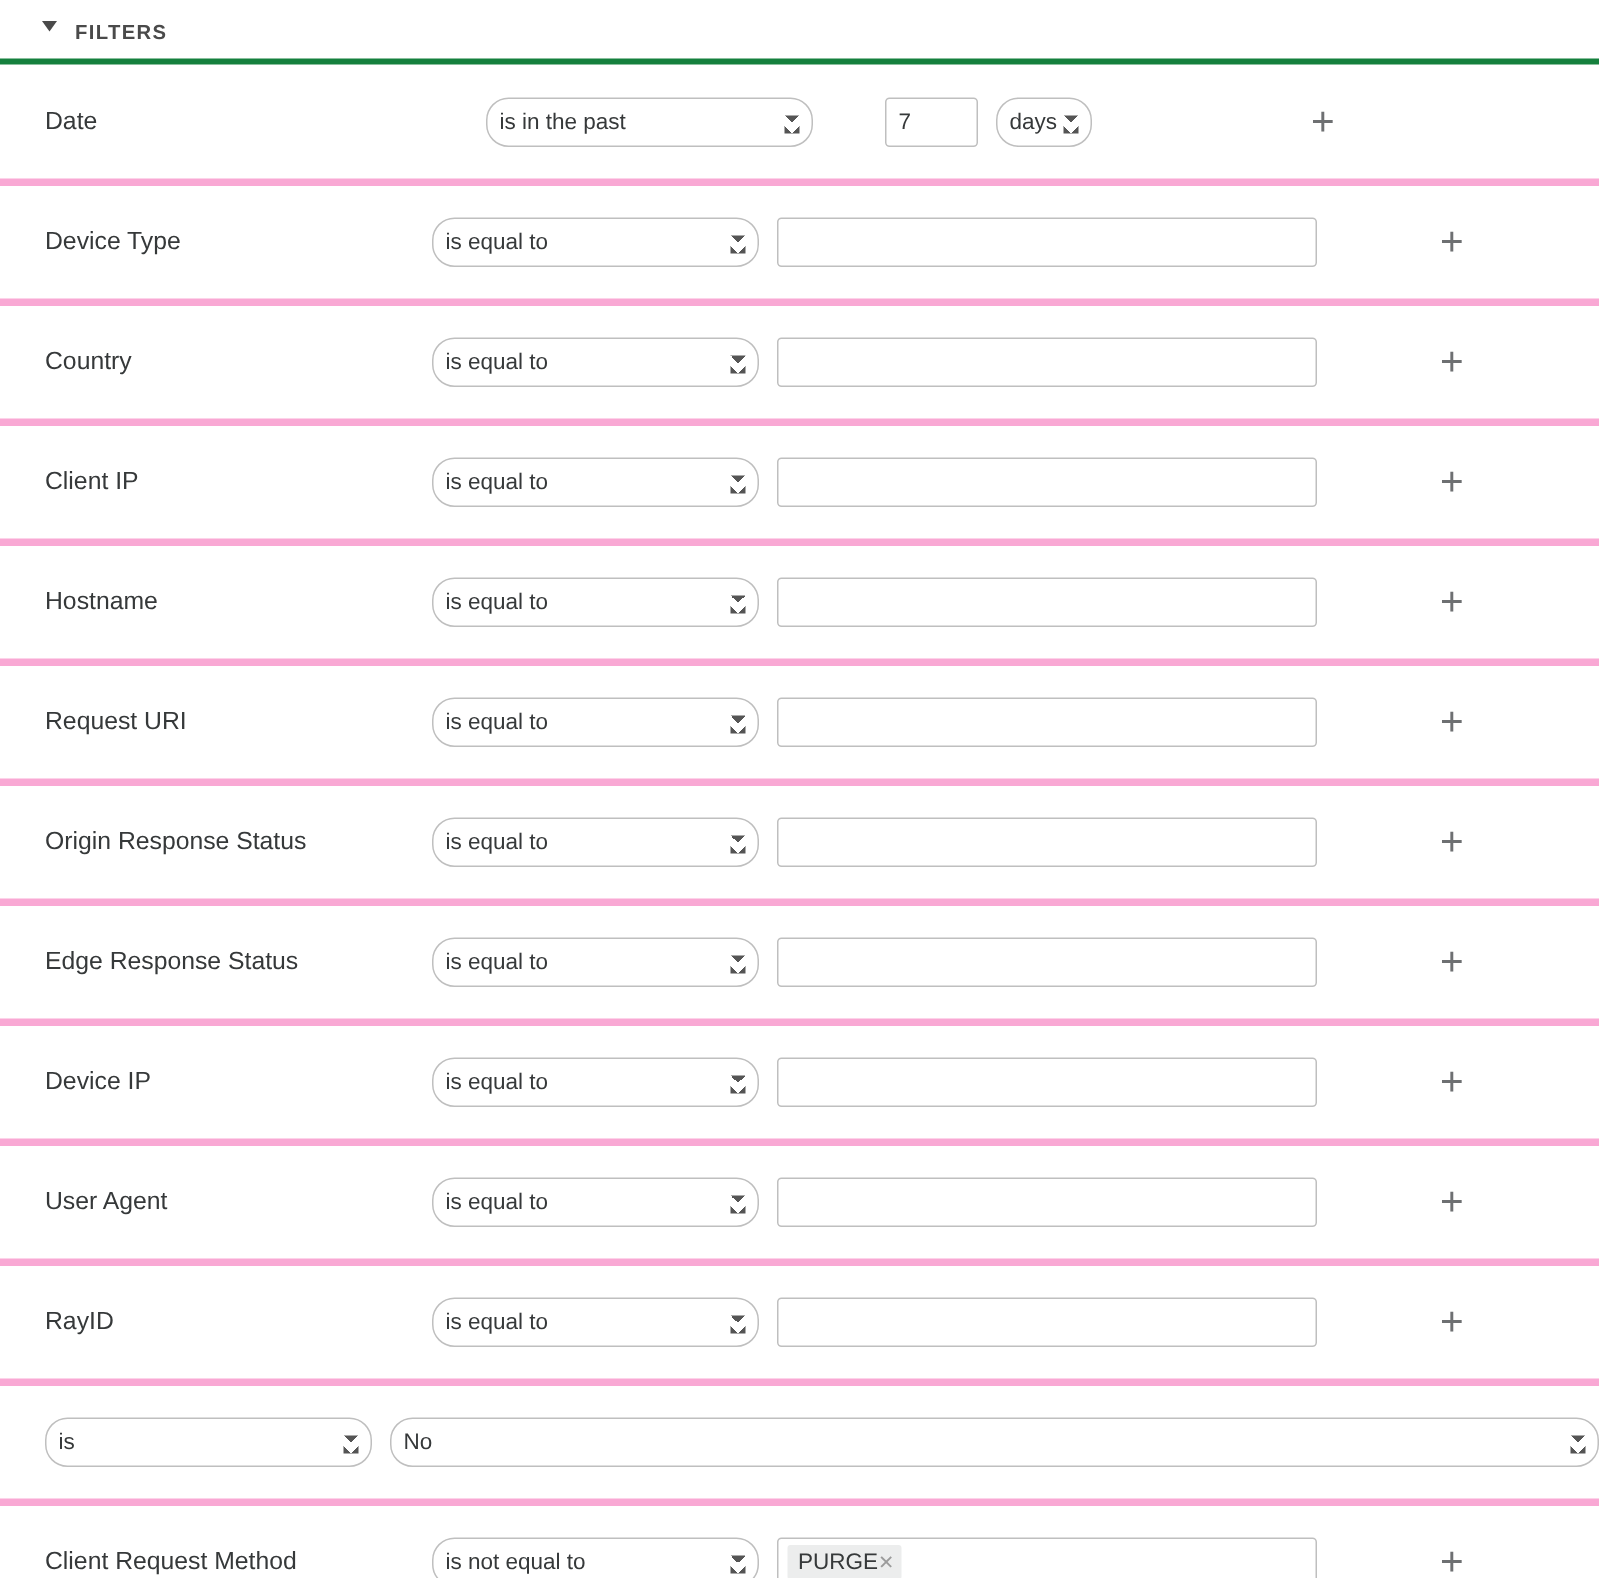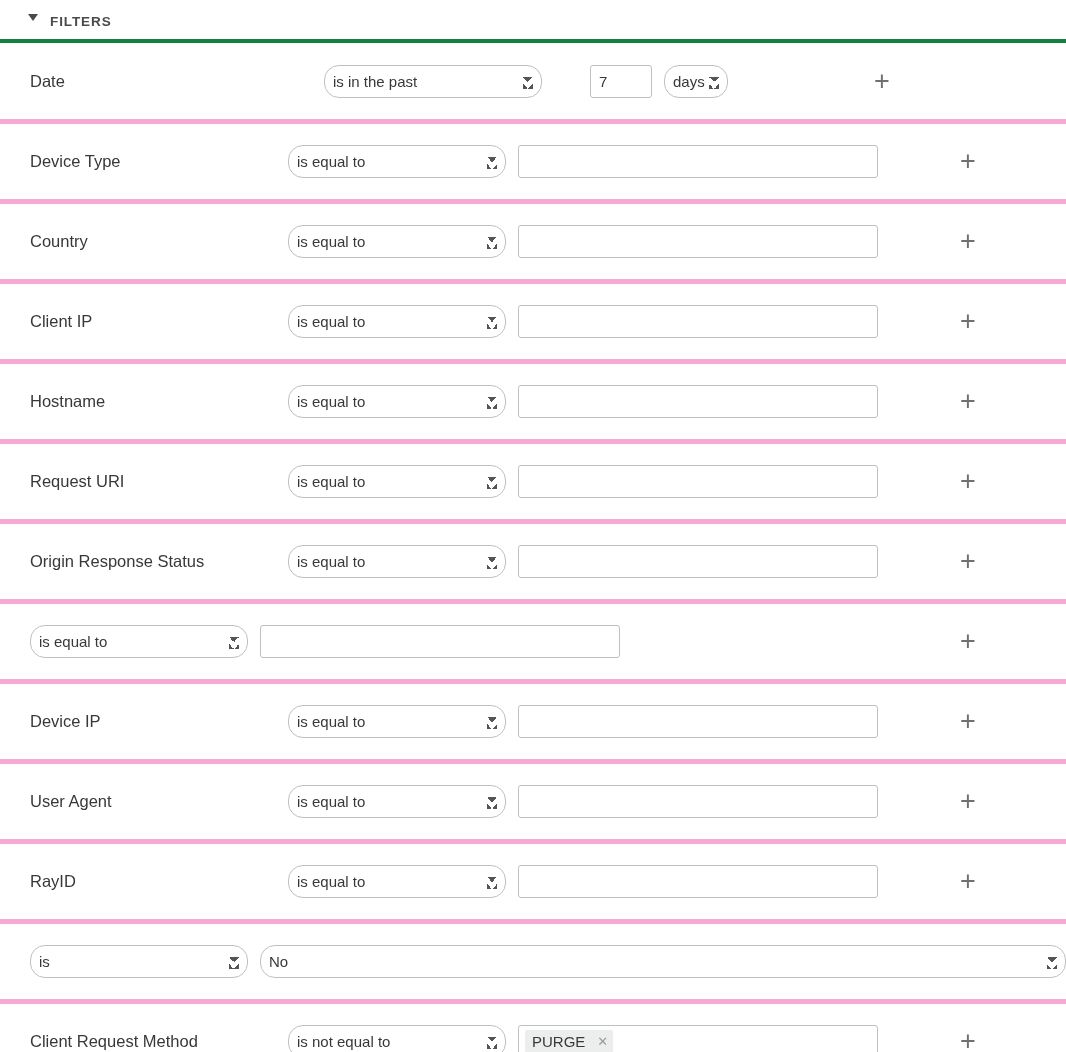--- a/index.html
+++ b/index.html
@@ -124,21 +124,21 @@
     padding: 0 6px;
   }
   .token {
     background: #eceded;
     border-radius: 2px;
     font-size: 15px;
     color: #36393a;
     padding: 3px 5px 3px 7px;
     display: inline-flex;
     align-items: center;
-    gap: 12px;
+    gap: 0;
   }
   .token-x {
     color: #9b9b9b;
     font-size: 13px;
     line-height: 1;
     cursor: pointer;
   }
   .plus-btn {
     position: absolute;
     font-size: 27px;
@@ -240,20 +240,21 @@
       <div class="op-select-wrap">
         <select class="ctl">
           <option>is equal to</option>
         </select>
       </div>
       <input class="ctl value-text" type="text" value="" style="">
       <span class="plus-btn plus-std">+</span>
     </div>
 
     <div class="row">
+      <div class="row-label">Edge Response Status</div>
       <div class="op-select-wrap">
         <select class="ctl">
           <option>is equal to</option>
         </select>
       </div>
       <input class="ctl value-text" type="text" value="" style="">
       <span class="plus-btn plus-std">+</span>
     </div>
 
     <div class="row">

